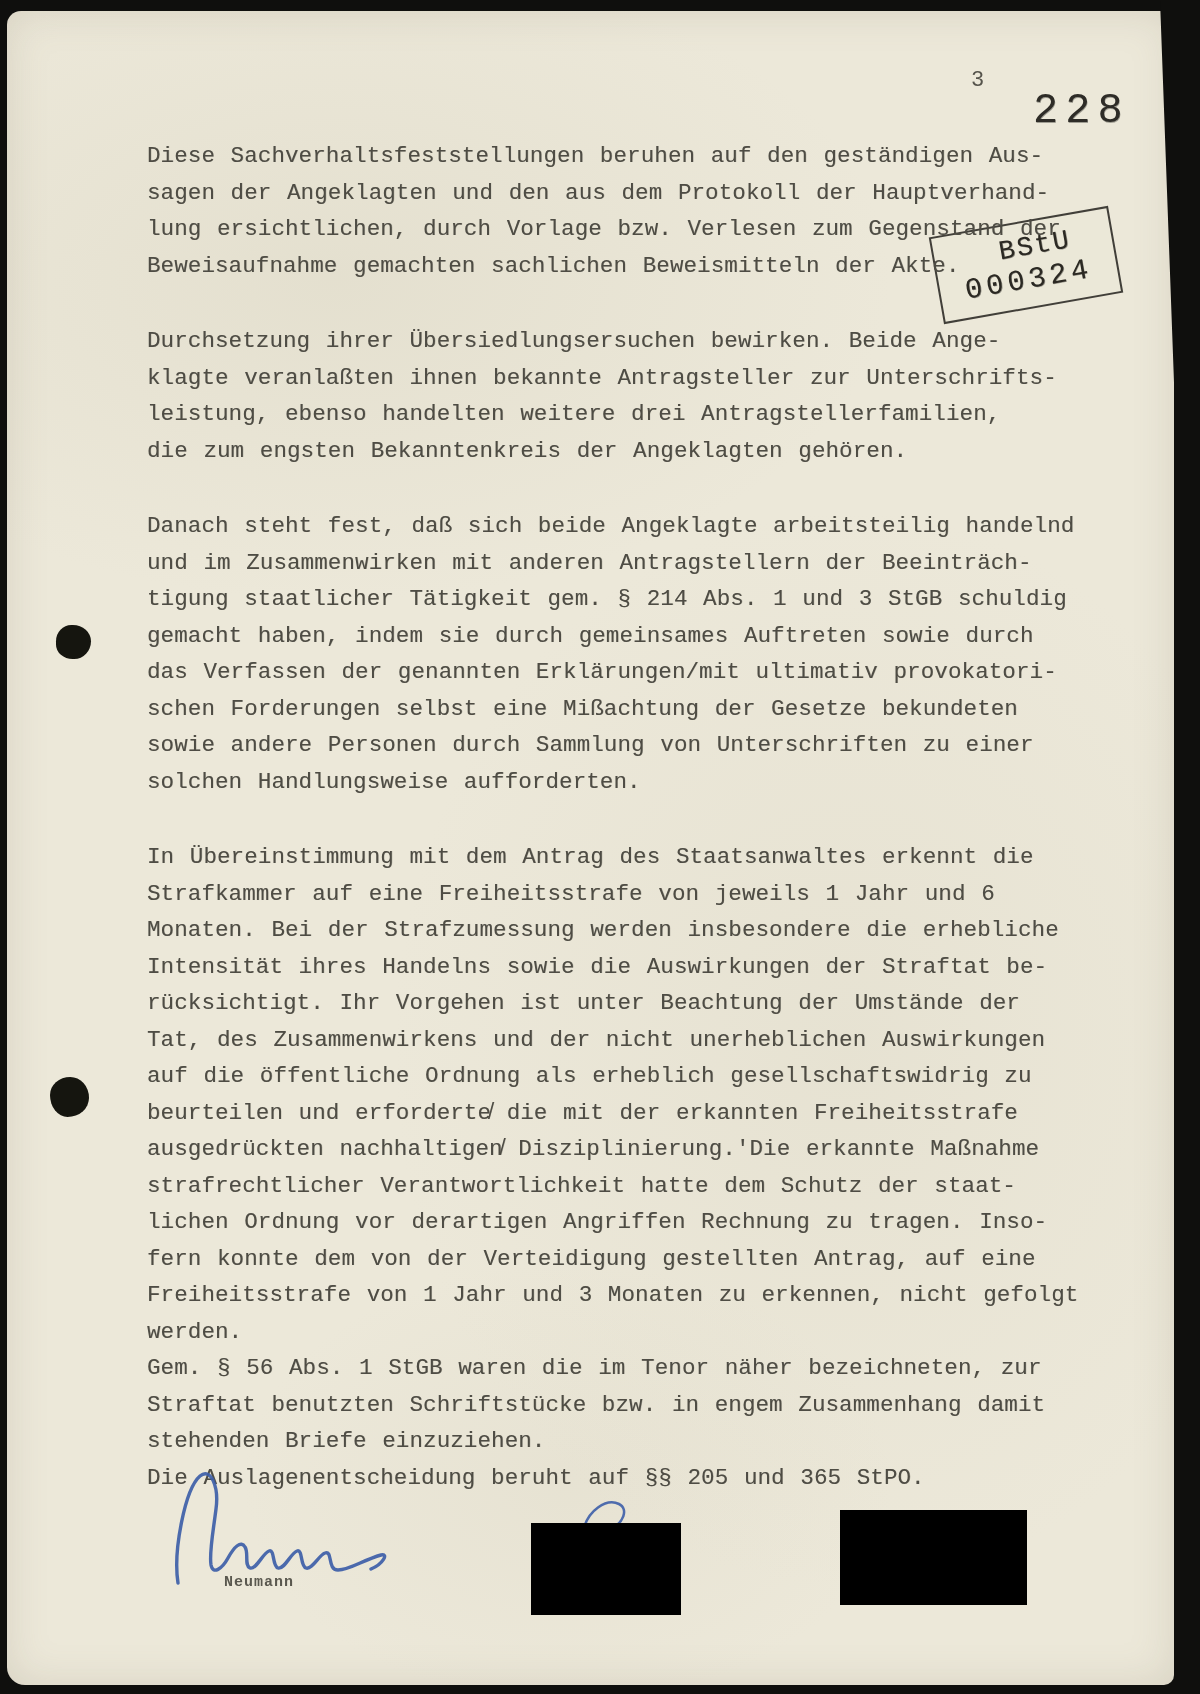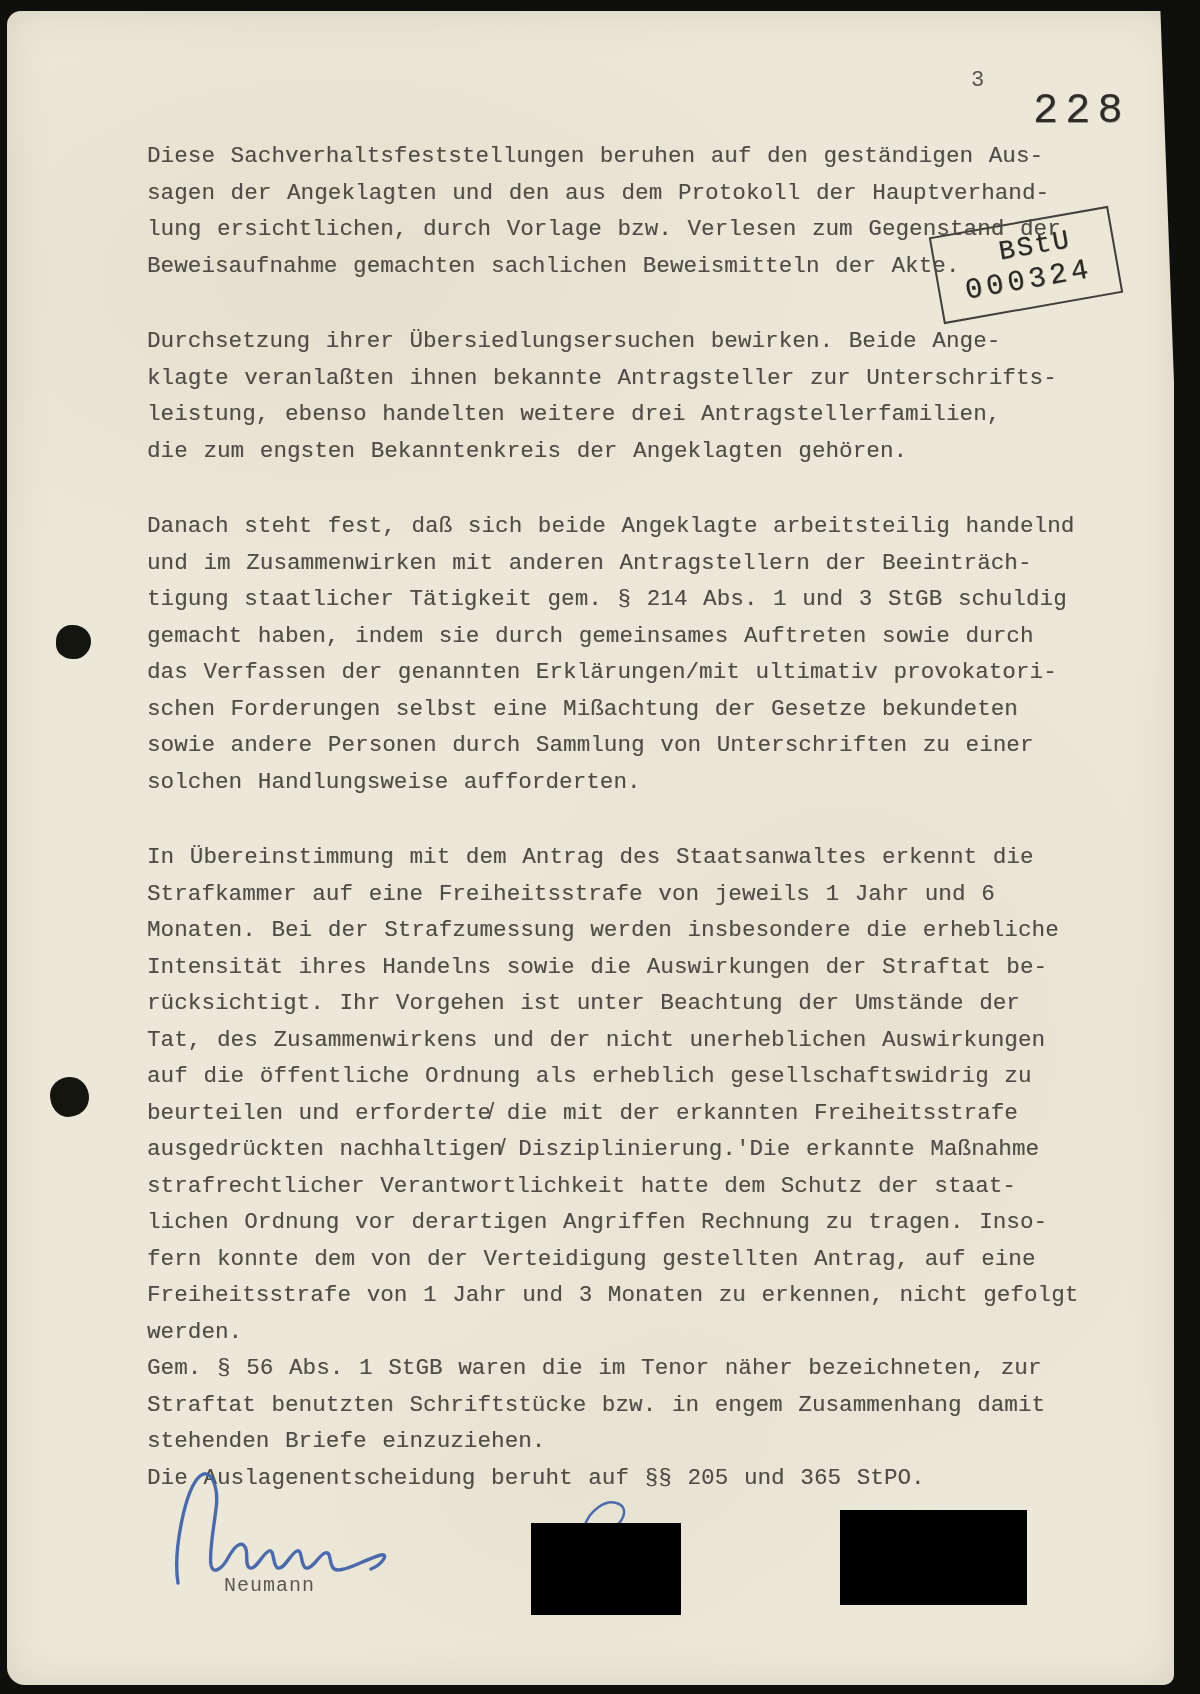--- a/index.html
+++ b/index.html
@@ -89,22 +89,23 @@
   .signature-svg {
     position: absolute; left: 163px; top: 1452px;
     width: 220px; height: 134px;
   }
   .signature-stray-svg {
     position: absolute; left: 566px; top: 1483px;
     width: 64px; height: 44px;
   }
   .typed-name {
     position: absolute; left: 217px; top: 1563px;
-    font-size: 20px; color: #5a584f;
+    font-size: 15px; color: #5a584f;
     letter-spacing: 1px;
+    font-weight: bold;
   }
   
   .redaction { position: absolute; background: #000; }
   .redaction.left  { left: 524px; top: 1512px; width: 150px; height: 92px; }
   .redaction.right { left: 833px; top: 1499px; width: 187px; height: 95px; }
   
   .edge { position: absolute; background: #0f0f0d; }
   .edge.top    { left: 0; top: 0; width: 1200px; height: 11px; }
   .edge.left   { left: 0; top: 0; width: 7px; height: 1694px; }
   .edge.bottom { left: 0; top: 1686px; width: 1200px; height: 8px; }

